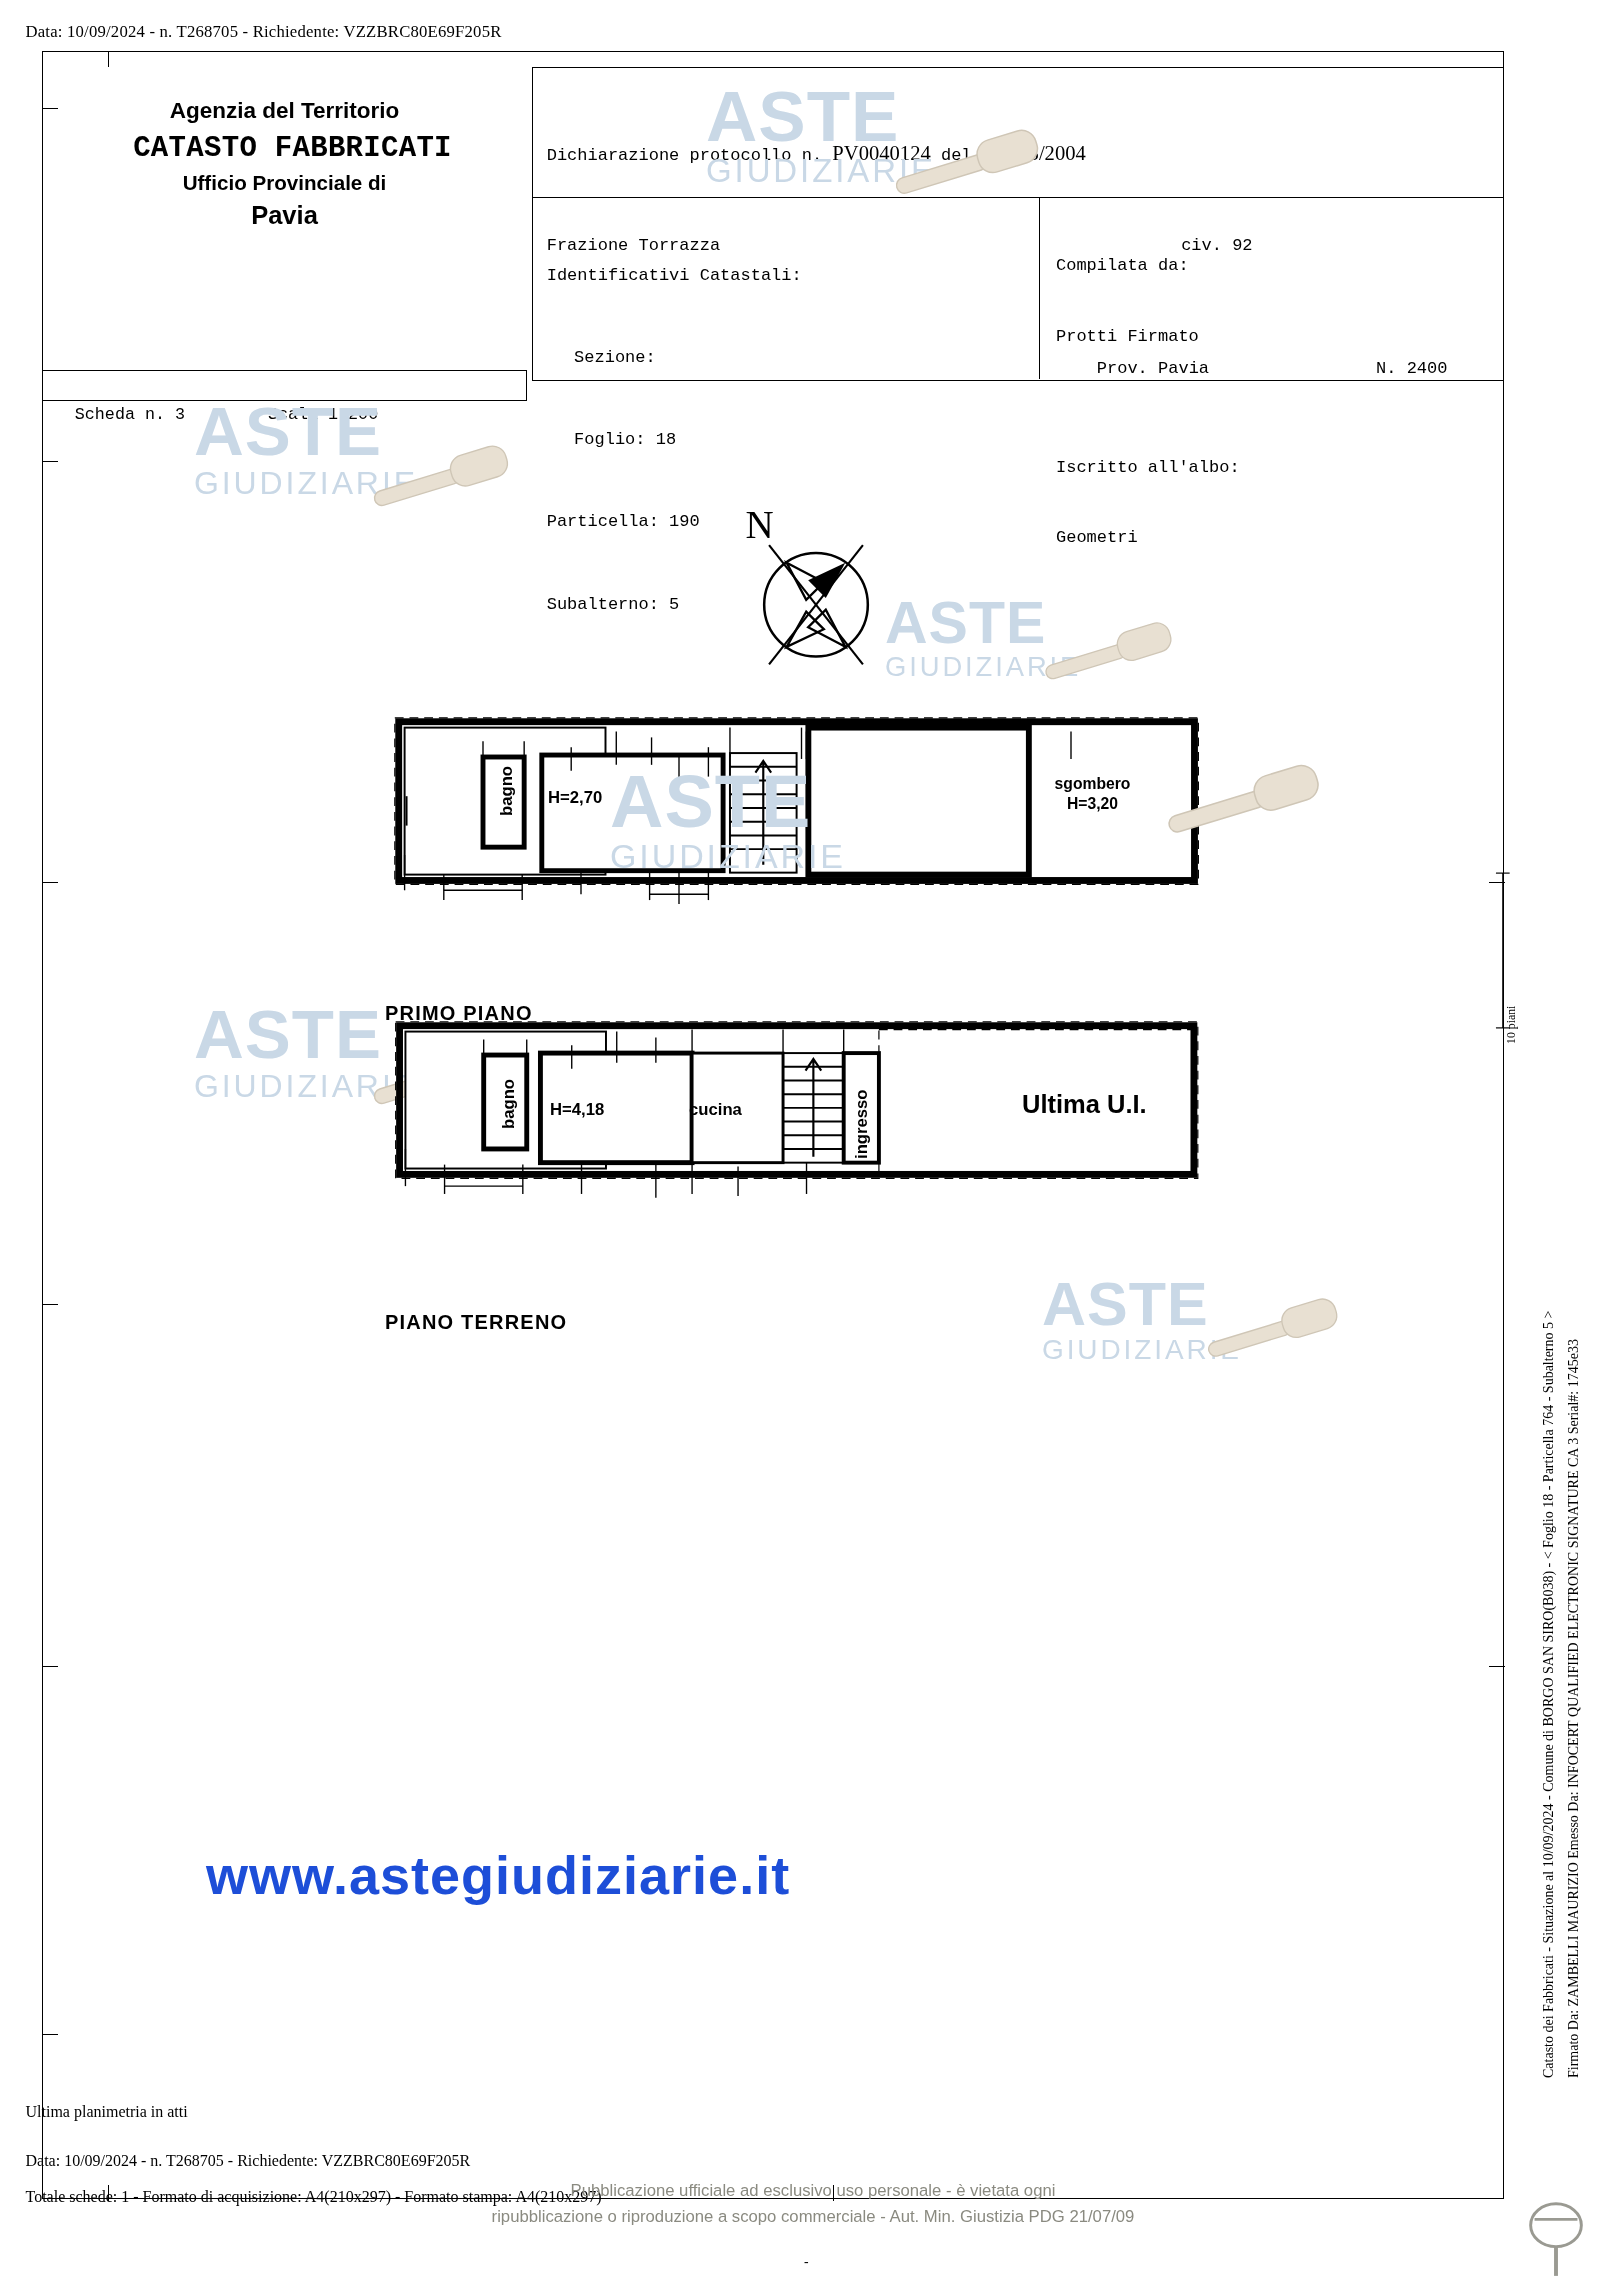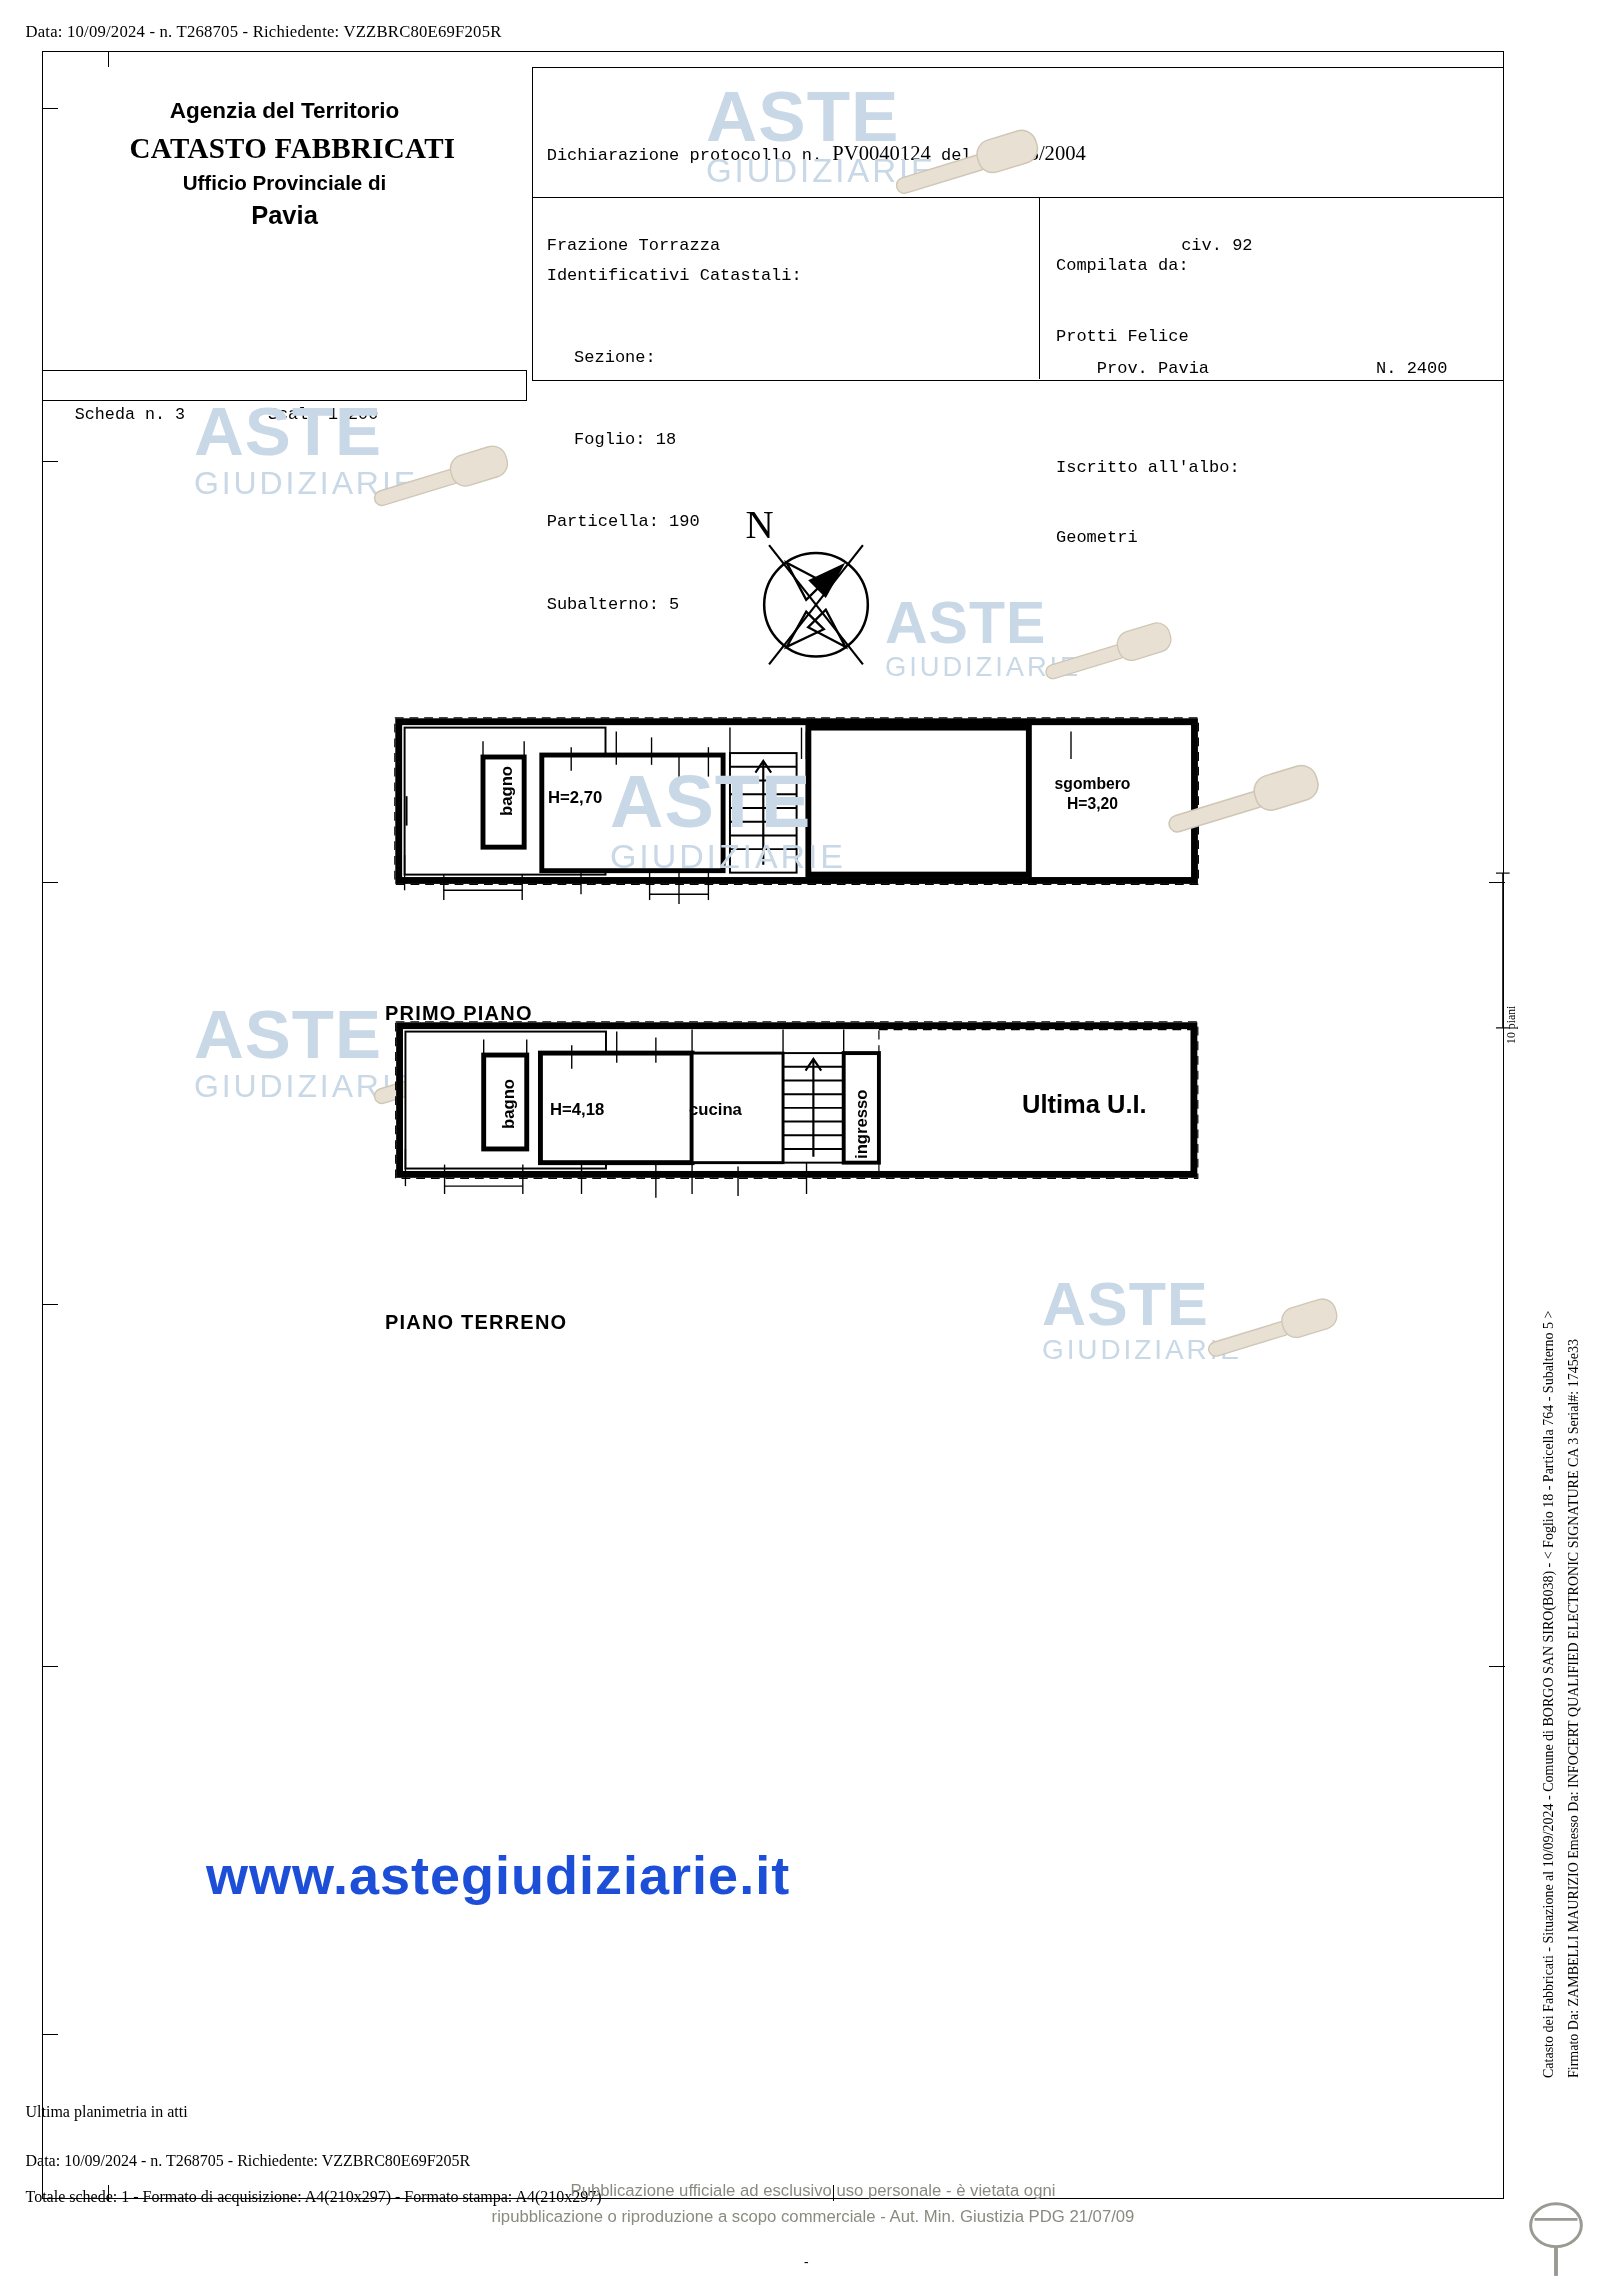--- a/index.html
+++ b/index.html
@@ -54,21 +54,21 @@
     text-align: center;
   }
   .hdr-left .agenzia {
     margin-top: 47px;
     font-family: "Liberation Sans", sans-serif;
     font-weight: bold;
     font-size: 22.5px;
   }
   .hdr-left .catasto {
     margin-top: 7.8px;
-    font-family: Liberation Serif, serif;
+    font-family: Liberation Mono, monospace;
     font-weight: bold;
     font-size: 29px;
     letter-spacing: 0.3px;
     padding-left: 16px;
   }
   .hdr-left .ufficio {
     margin-top: 5.9px;
     font-family: "Liberation Sans", sans-serif;
     font-weight: bold;
     font-size: 20.6px;
@@ -336,21 +336,21 @@
   <div class="ident-block">
     <div>Identificativi Catastali:</div>
     <div style="padding-left:27.4px;">Sezione:</div>
     <div style="padding-left:27.4px;"><span>Foglio:</span> <span>18</span></div>
     <div><span>Particella:</span> <span>190</span></div>
     <div><span>Subalterno:</span> <span>5</span></div>
   </div>
 
   <div class="compilata-block">
     <div>Compilata da:</div>
-    <div>Protti Felice</div>
+    <div>Protti Firmato</div>
     <div style="height:13.7px;"></div>
     <div>Iscritto all'albo:</div>
     <div>Geometri</div>
   </div>
 
   <div class="prov-line">
     <span>Prov. Pavia</span><span class="prov-num">N. 2400</span>
   </div>
 </div>
 

